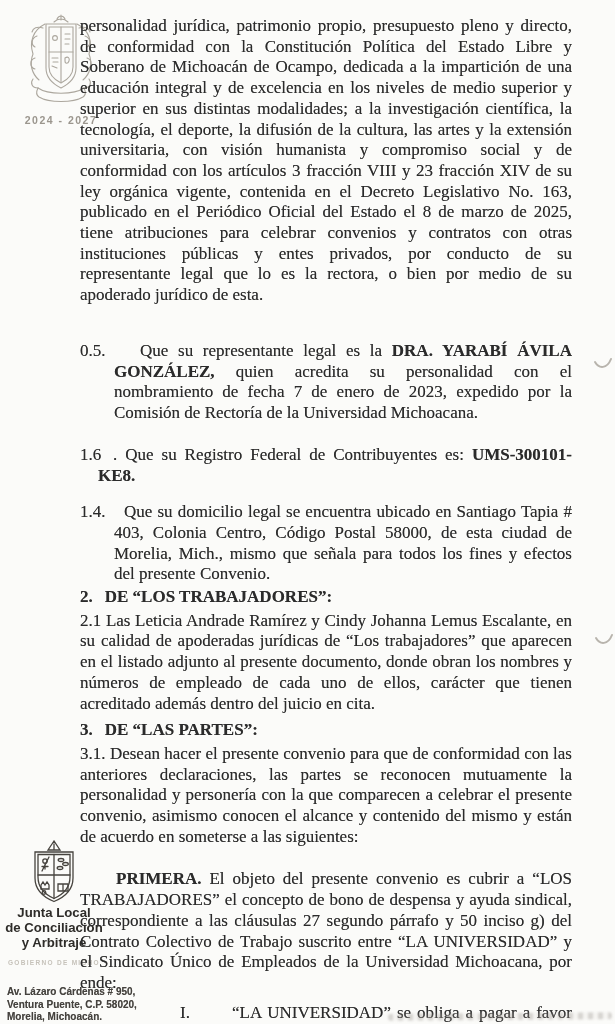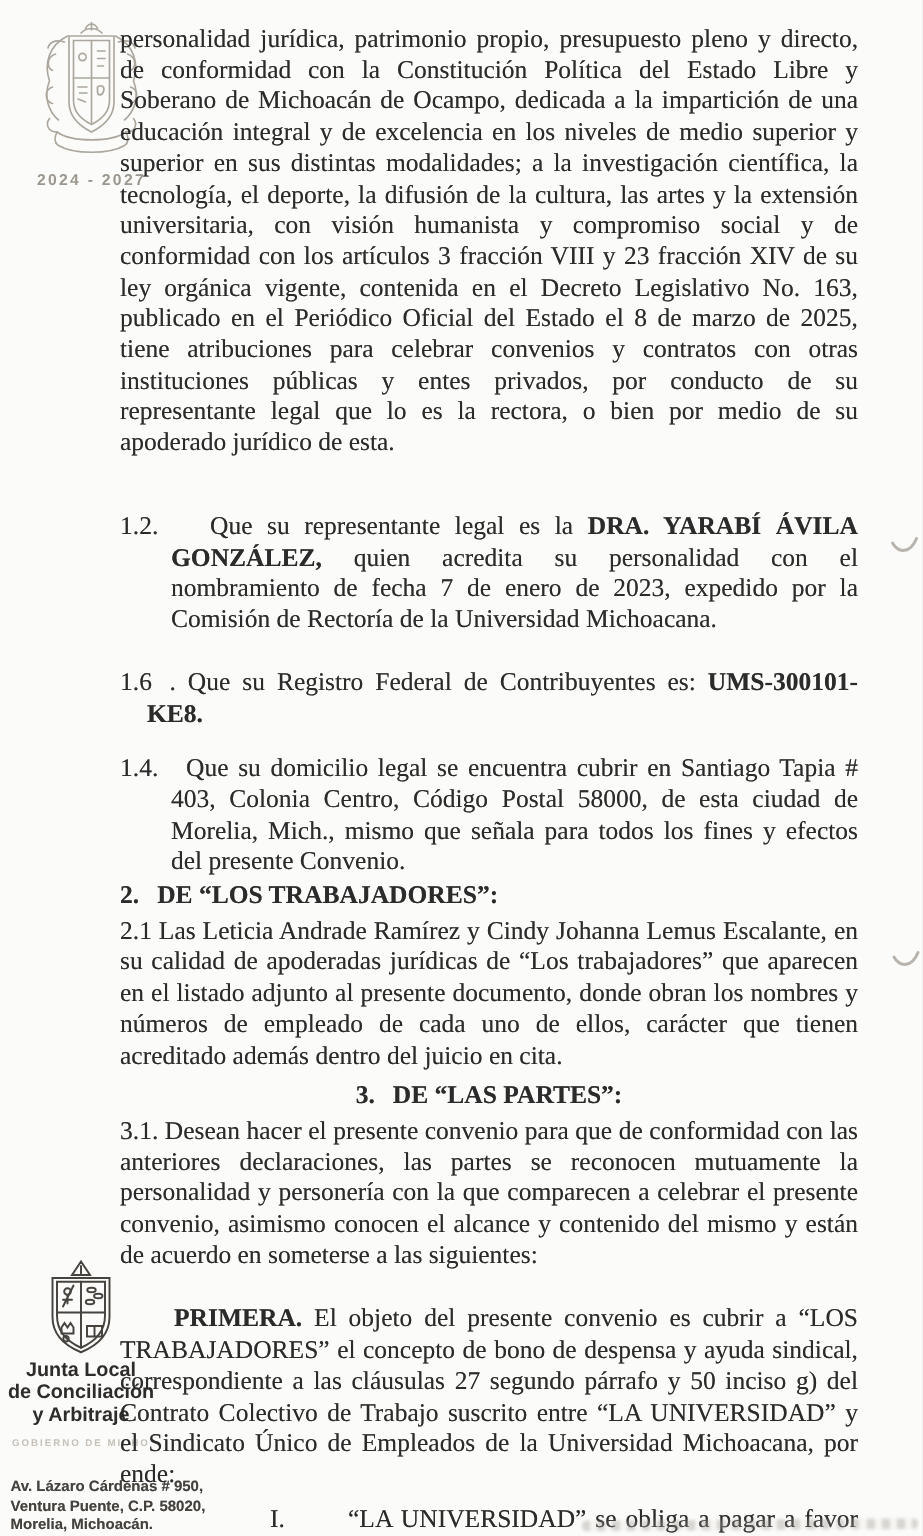--- a/index.html
+++ b/index.html
@@ -20,21 +20,21 @@
   .def .num{position:absolute;left:0;top:0;}
   .def.d12 .txt{margin-left:34px;text-indent:26px;}
   .def.d13 .txt{margin-left:18px;text-indent:15px;}
   .def.d14 .txt{margin-left:34px;text-indent:10px;}
   .def13{margin-top:21px;}
   .def14{margin-top:16px;}
   
   .sec-h{font-weight:bold;text-align:left;}
   .sec-h .num{margin-right:12px;}
   .para{margin-top:3px;}
-  .sec-h.h3{margin-top:6px;text-align:center;}
+  .sec-h.h3{margin-top:6px;}
   .center-h{margin-top:5px;text-align:center;font-weight:bold;}
   .primera{margin-top:22px;text-indent:36px;}
   .itemI{margin-top:9px;margin-left:100px;width:392px;}
   .roman{display:inline-block;width:52px;}
   
   .seal-top{position:absolute;left:24px;top:12px;width:74px;height:96px;}
   .seal-period{
     position:absolute;left:20px;top:114px;width:82px;text-align:center;
     font-family:"Liberation Sans", sans-serif;font-weight:bold;
     font-size:10.5px;letter-spacing:1.5px;color:#9b968e;
@@ -130,30 +130,30 @@
   <div class="address">
       <div>Av. Lázaro Cárdenas # 950,</div>
       <div>Ventura Puente, C.P. 58020,</div>
       <div>Morelia, Michoacán.</div>
     </div>
 
   <div class="col-abs" style="top:16px">personalidad jurídica, patrimonio propio, presupuesto pleno y directo, de conformidad con la Constitución Política del Estado Libre y Soberano de Michoacán de Ocampo, dedicada a la impartición de una educación integral y de excelencia en los niveles de medio superior y superior en sus distintas modalidades; a la investigación científica, la tecnología, el deporte, la difusión de la cultura, las artes y la extensión universitaria, con visión humanista y compromiso social y de conformidad con los artículos 3 fracción VIII y 23 fracción XIV de su ley orgánica vigente, contenida en el Decreto Legislativo No. 163, publicado en el Periódico Oficial del Estado el 8 de marzo de 2025, tiene atribuciones para celebrar convenios y contratos con otras instituciones públicas y entes privados, por conducto de su representante legal que lo es la rectora, o bien por medio de su apoderado jurídico de esta.</div>
 
   <div class="col-abs" style="top:341px">
     <div class="def d12">
-      <span class="num">1.2.</span>
+      <span class="num">0.5.</span>
       <span class="txt" style="display:block"><span>Que su representante legal es la </span><span class="bseg">DRA. YARABÍ ÁVILA GONZÁLEZ,</span><span> quien acredita su personalidad con el nombramiento de fecha 7 de enero de 2023, expedido por la Comisión de Rectoría de la Universidad Michoacana.</span></span>
     </div>
     <div class="def d13 def13">
       <span class="num">1.6</span>
       <span class="txt" style="display:block"><span>. Que su Registro Federal de Contribuyentes es: </span><span class="bseg">UMS-300101-KE8.</span></span>
     </div>
     <div class="def d14 def14">
       <span class="num">1.4.</span>
-      <span class="txt" style="display:block">Que su domicilio legal se encuentra cubrir en Santiago Tapia # 403, Colonia Centro, Código Postal 58000, de esta ciudad de Morelia, Mich., mismo que señala para todos los fines y efectos del presente Convenio.</span>
+      <span class="txt" style="display:block">Que su domicilio legal se encuentra ubicado en Santiago Tapia # 403, Colonia Centro, Código Postal 58000, de esta ciudad de Morelia, Mich., mismo que señala para todos los fines y efectos del presente Convenio.</span>
     </div>
   </div>
 
   <div class="col-abs" style="top:587px">
     <div class="sec-h">
       <span class="num">2.</span><span>DE “LOS TRABAJADORES”:</span>
     </div>
     <div class="para">2.1 Las Leticia Andrade Ramírez y Cindy Johanna Lemus Escalante, en su calidad de apoderadas jurídicas de “Los trabajadores” que aparecen en el listado adjunto al presente documento, donde obran los nombres y números de empleado de cada uno de ellos, carácter que tienen acreditado además dentro del juicio en cita.</div>
 
     <div class="sec-h h3">

